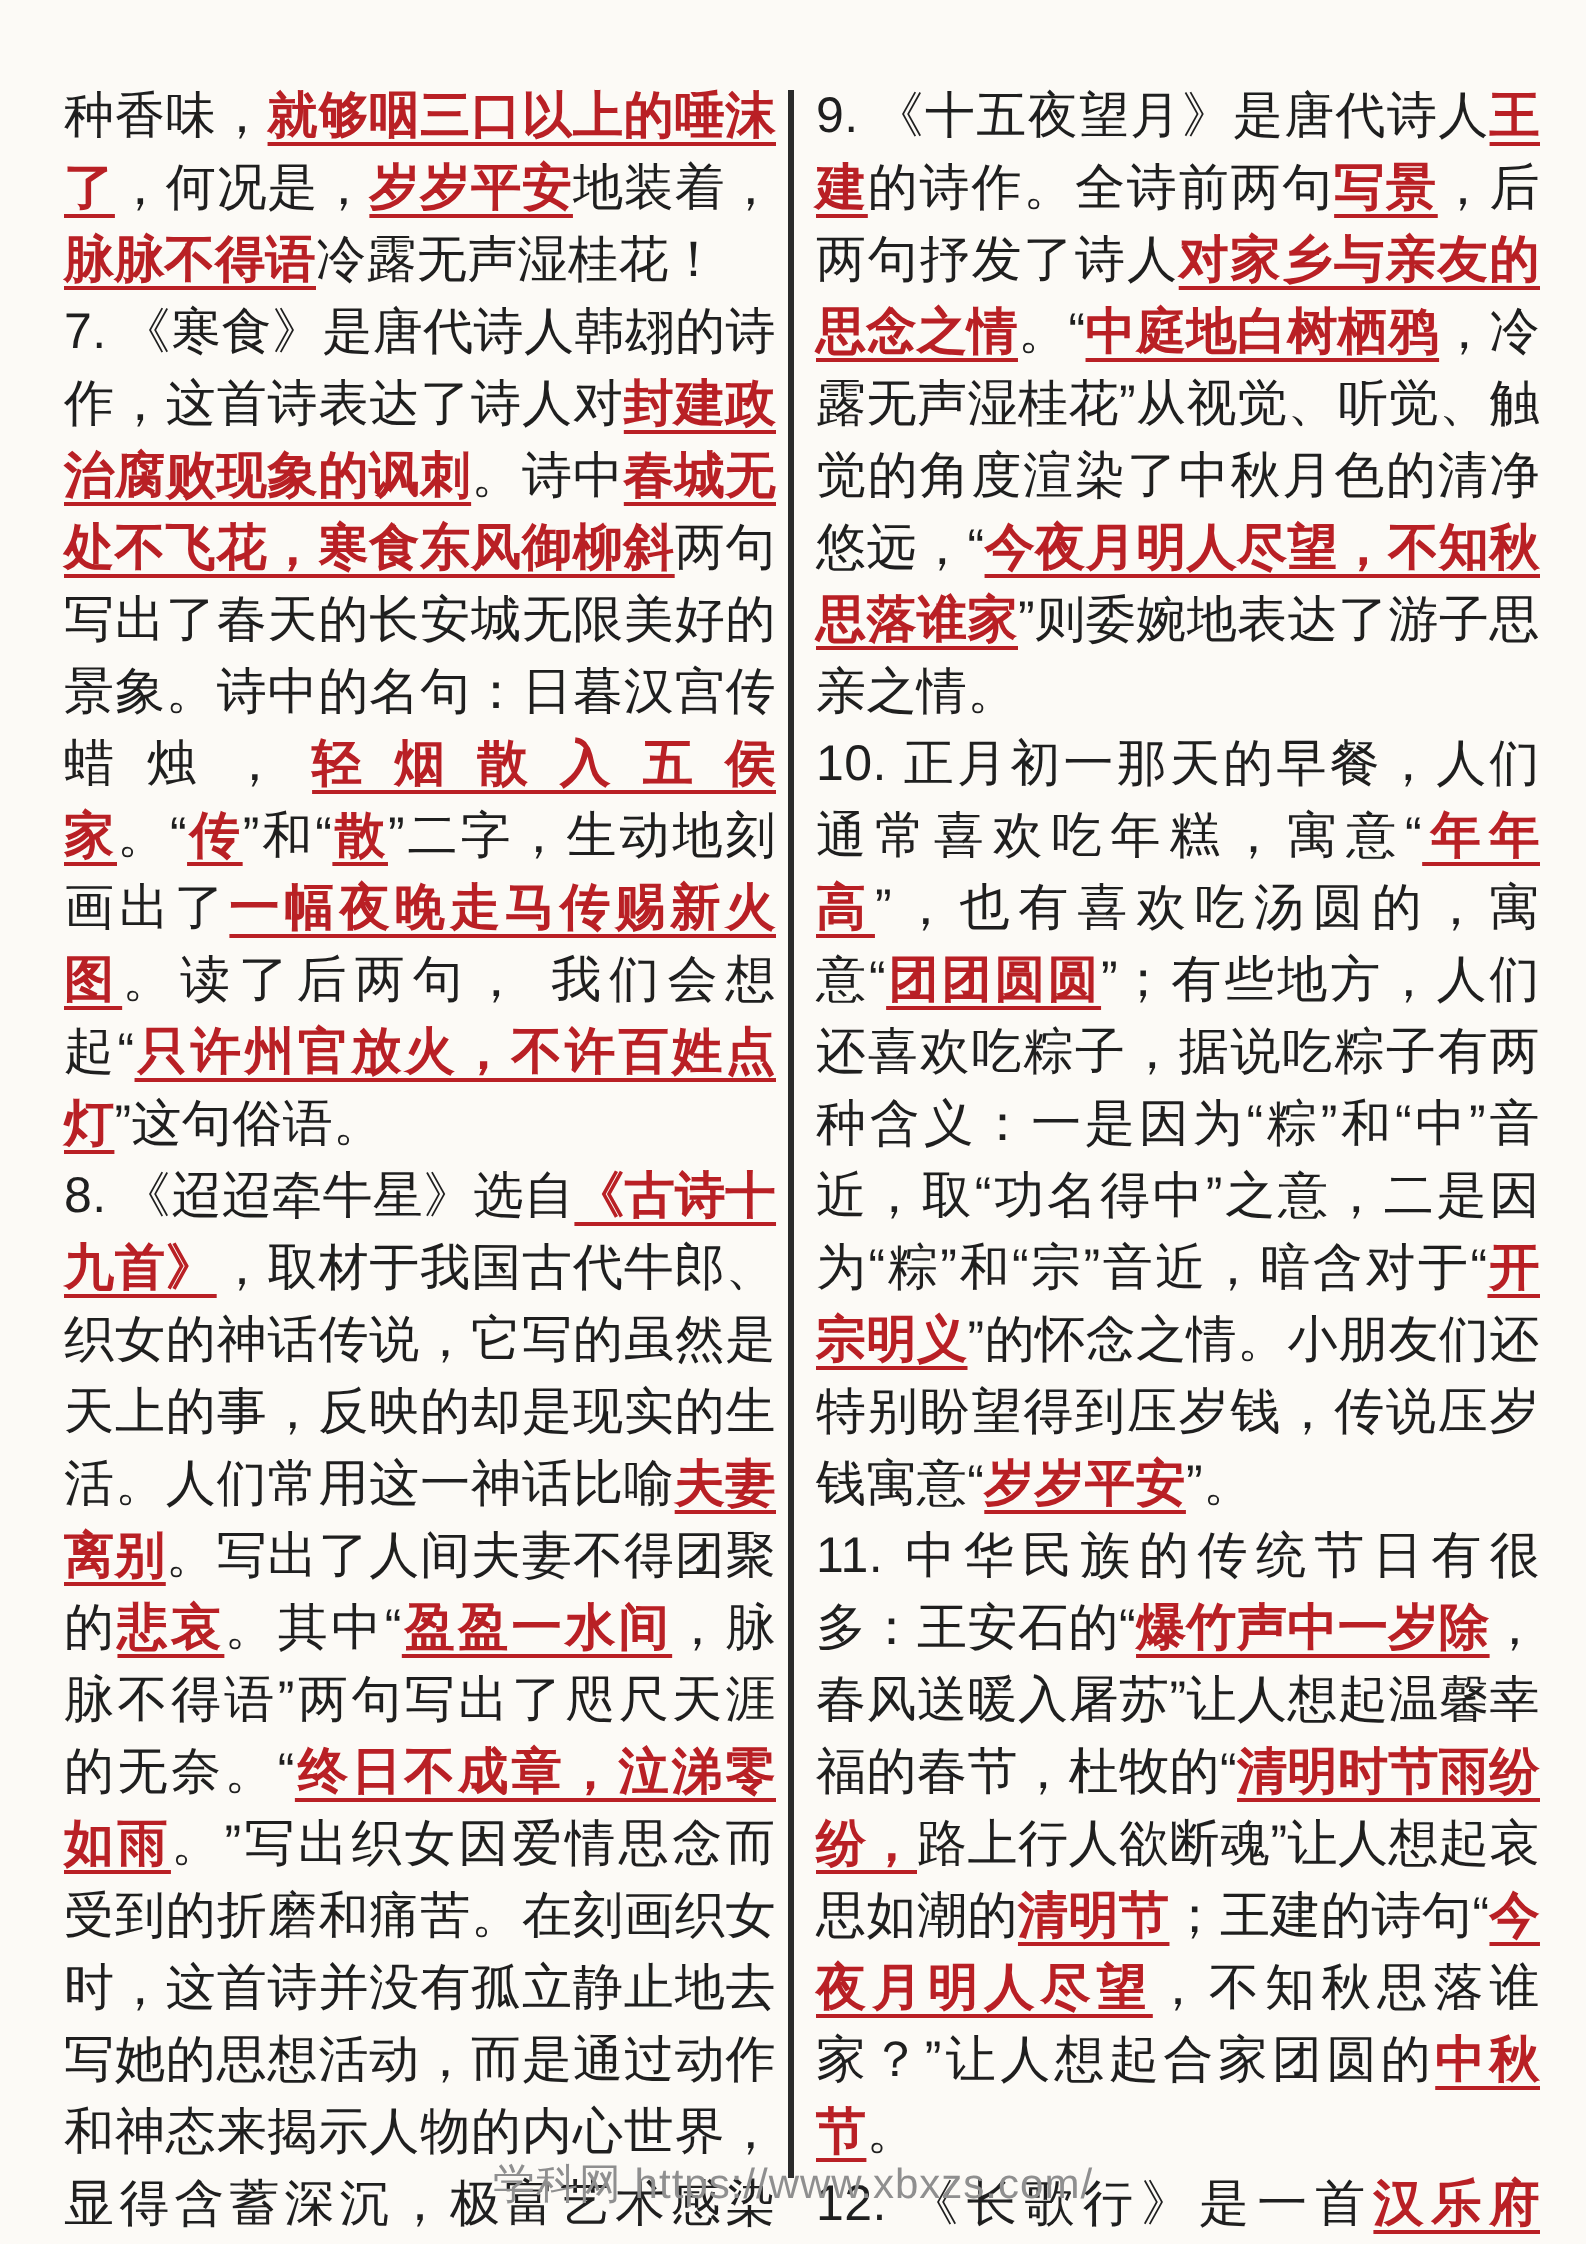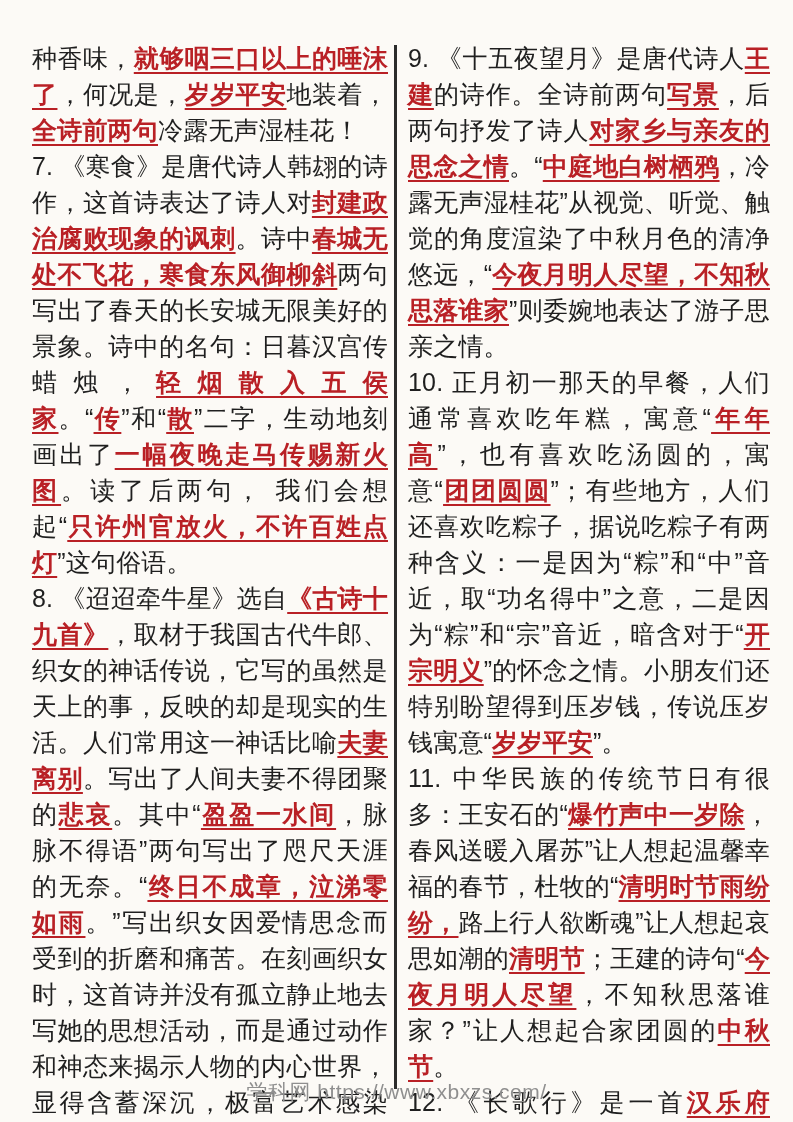--- a/index.html
+++ b/index.html
@@ -62,21 +62,21 @@
     font-size: 21px;
     color: var(--watermark);
     letter-spacing: 0.5px;
   }
 </style>
 </head>
 <body>
 
 <div class="page">
   <div class="column column-left">
-      <p class="para"><span class="seg">种香味，</span><span class="seg red">就够咽三口以上的唾沫了</span><span class="seg">，何况是，</span><span class="seg red">岁岁平安</span><span class="seg">地装着，</span><span class="seg red">全诗前两句</span><span class="seg">冷露无声湿桂花！</span></p>
+      <p class="para"><span class="seg">种香味，</span><span class="seg red">就够咽三口以上的唾沫了</span><span class="seg">，何况是，</span><span class="seg red">岁岁平安</span><span class="seg">地装着，</span><span class="seg red">脉脉不得语</span><span class="seg">冷露无声湿桂花！</span></p>
       <p class="para"><span class="seg">7. 《寒食》是唐代诗人韩翃的诗作，这首诗表达了诗人对</span><span class="seg red">封建政治腐败现象的讽刺</span><span class="seg">。诗中</span><span class="seg red">春城无处不飞花，寒食东风御柳斜</span><span class="seg">两句写出了春天的长安城无限美好的景象。诗中的名句：日暮汉宫传蜡烛，</span><span class="seg red">轻烟散入五侯家</span><span class="seg">。“</span><span class="seg red">传</span><span class="seg">”和“</span><span class="seg red">散</span><span class="seg">”二字，生动地刻画出了</span><span class="seg red">一幅夜晚走马传赐新火图</span><span class="seg">。读了后两句， 我们会想起“</span><span class="seg red">只许州官放火，不许百姓点灯</span><span class="seg">”这句俗语。</span></p>
       <p class="para"><span class="seg">8. 《迢迢牵牛星》选自</span><span class="seg red">《古诗十九首》</span><span class="seg">，取材于我国古代牛郎、织女的神话传说，它写的虽然是天上的事，反映的却是现实的生活。人们常用这一神话比喻</span><span class="seg red">夫妻离别</span><span class="seg">。写出了人间夫妻不得团聚的</span><span class="seg red">悲哀</span><span class="seg">。其中“</span><span class="seg red">盈盈一水间</span><span class="seg">，脉脉不得语”两句写出了咫尺天涯的无奈。“</span><span class="seg red">终日不成章，泣涕零如雨</span><span class="seg">。”写出织女因爱情思念而受到的折磨和痛苦。在刻画织女时，这首诗并没有孤立静止地去写她的思想活动，而是通过动作和神态来揭示人物的内心世界，显得含蓄深沉，极富艺术感染力。</span></p>
     </div>
 
   <div class="divider"></div>
 
   <div class="column column-right">
       <p class="para"><span class="seg">9. 《十五夜望月》是唐代诗人</span><span class="seg red">王建</span><span class="seg">的诗作。全诗前两句</span><span class="seg red">写景</span><span class="seg">，后两句抒发了诗人</span><span class="seg red">对家乡与亲友的思念之情</span><span class="seg">。“</span><span class="seg red">中庭地白树栖鸦</span><span class="seg">，冷露无声湿桂花”从视觉、听觉、触觉的角度渲染了中秋月色的清净悠远，“</span><span class="seg red">今夜月明人尽望，不知秋思落谁家</span><span class="seg">”则委婉地表达了游子思亲之情。</span></p>
       <p class="para"><span class="seg">10. 正月初一那天的早餐，人们通常喜欢吃年糕，寓意“</span><span class="seg red">年年高</span><span class="seg">”，也有喜欢吃汤圆的，寓意“</span><span class="seg red">团团圆圆</span><span class="seg">”；有些地方，人们还喜欢吃粽子，据说吃粽子有两种含义：一是因为“粽”和“中”音近，取“功名得中”之意，二是因为“粽”和“宗”音近，暗含对于“</span><span class="seg red">开宗明义</span><span class="seg">”的怀念之情。小朋友们还特别盼望得到压岁钱，传说压岁钱寓意“</span><span class="seg red">岁岁平安</span><span class="seg">”。</span></p>
       <p class="para"><span class="seg">11. 中华民族的传统节日有很多：王安石的“</span><span class="seg red">爆竹声中一岁除</span><span class="seg">，春风送暖入屠苏”让人想起温馨幸福的春节，杜牧的“</span><span class="seg red">清明时节雨纷纷，</span><span class="seg">路上行人欲断魂”让人想起哀思如潮的</span><span class="seg red">清明节</span><span class="seg">；王建的诗句“</span><span class="seg red">今夜月明人尽望</span><span class="seg">，不知秋思落谁家？”让人想起合家团圆的</span><span class="seg red">中秋节</span><span class="seg">。</span></p>

